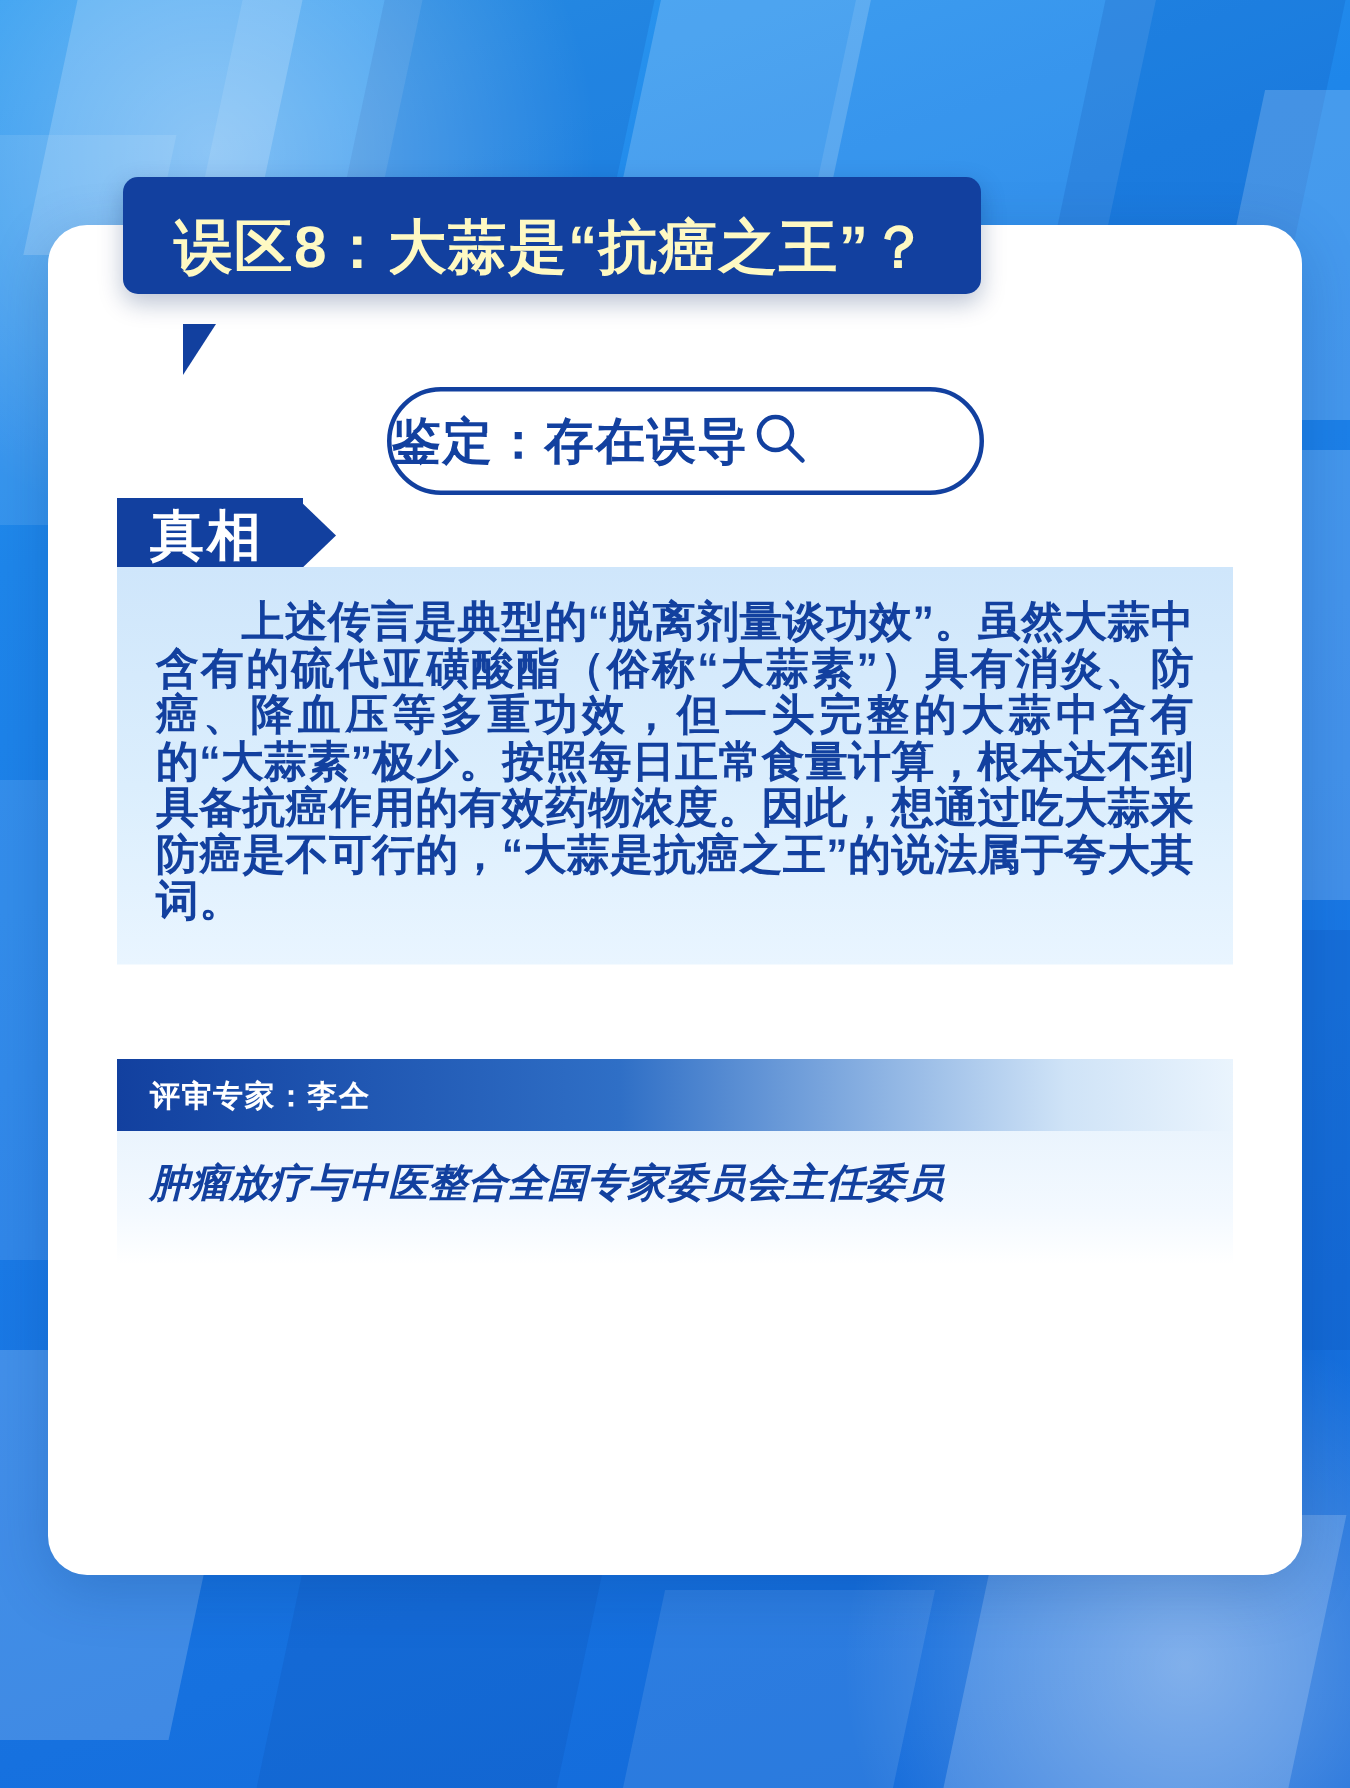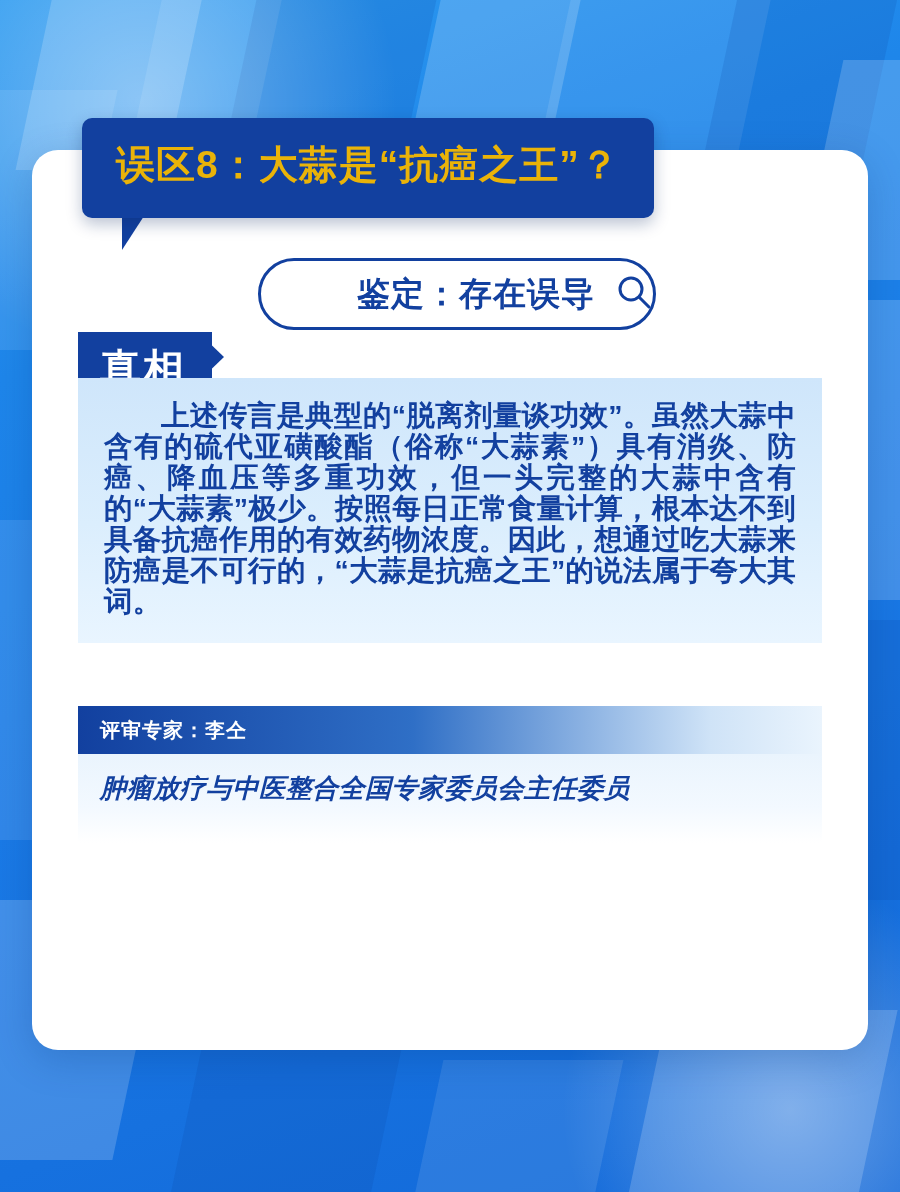--- a/index.html
+++ b/index.html
@@ -56,22 +56,22 @@
     box-shadow: 0 10px 38px rgba(5,50,120,0.22);
   }
 
   
   .title-banner {
     position: absolute;
     left: 82px;
     top: 118px;
     background: #12409f;
     border-radius: 10px;
-    padding: 20px 34px 26px 34px;
-    color: #eab308;
+    padding: 20px 34px 4px 34px;
+    color: #fef9c3;
     font-size: 39px;
     font-weight: bold;
     letter-spacing: 1px;
     white-space: nowrap;
     box-shadow: 0 6px 16px rgba(6,35,95,0.28);
   }
   .title-tail {
     position: absolute;
     left: 122px;
     top: 216px;
@@ -85,44 +85,44 @@
   .verdict {
     position: absolute;
     left: 258px;
     top: 258px;
     width: 392px;
     height: 66px;
     border: 3px solid #12409f;
     border-radius: 36px;
     display: flex;
     align-items: center;
-    justify-content: flex-end;
-    gap: 20px;
+    justify-content: flex-start;
+    gap: 2px;
     background: #ffffff;
   }
   .verdict-text {
     color: #12409f;
     font-size: 33px;
     font-weight: bold;
     letter-spacing: 1px;
   }
   .magnifier {
     display: block;
   }
 
   
   .truth-tag {
     position: absolute;
     left: 78px;
     top: 332px;
     height: 50px;
-    padding: 12px 26px 0 22px;
+    padding: 0 26px 0 22px;
     background: #12409f;
     color: #fff;
-    font-size: 41px;
+    font-size: 36px;
     font-weight: bold;
     display: flex;
     align-items: center;
     letter-spacing: 2px;
   }
   .truth-arrow {
     position: absolute;
     left: 198px;
     top: 332px;
     width: 0;

